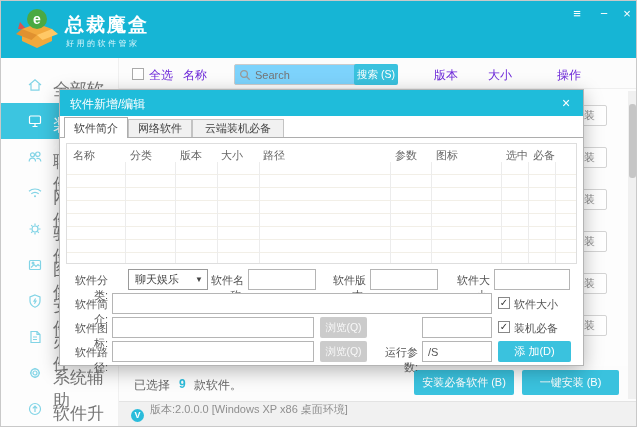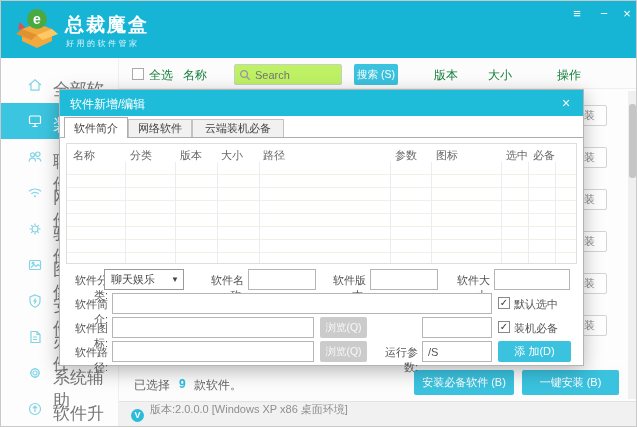--- a/index.html
+++ b/index.html
@@ -19,22 +19,22 @@
   .side-item { position:absolute; left:0; width:118px; height:36px; color:#777; cursor:pointer; }
   .side-item .sicon { position:absolute; left:26px; top:10px; width:16px; height:16px; color:#82d4e6; }
   .side-item .slabel { position:absolute; left:52px; top:11px; font-size:17px; }
   .side-item.selected { background:#3cc5e0; color:#fff; }
   .side-item.selected .sicon { color:#fff; }
   svg { display:block; }
 
   
   .chk { background:#fff; border:1px solid #aaa; width:12px; height:12px; }
   .chk.checked { border:1px solid #888; color:#333; font-size:10px; line-height:10px; text-align:center; }
-  .collbl { font-size:12px; color:#15803d; }
-  .searchbox { width:108px; height:21px; background:#bef264; border:1px solid #ccc; border-radius:2px; }
+  .collbl { font-size:12px; color:#6d28d9; }
+  .searchbox { width:124px; height:21px; background:#7dd3fc; border:1px solid #ccc; border-radius:2px; }
   .searchbox input { position:absolute; left:20px; top:1px; width:90px; height:17px; border:none; outline:none;
                      font-size:11px; color:#555; background:transparent; font-family:inherit; }
   .btn-cyan { background:#3ac2de; color:#fff; border:none; border-radius:2px; font-size:10.5px;
               text-align:center; cursor:pointer; font-family:inherit; }
   .btn-gray { background:#cbcbcb; color:#f8f8f8; border:none; border-radius:2px; font-size:10.5px;
               text-align:center; cursor:pointer; font-family:inherit; }
   .mini-install { background:#fff; border:1px solid #d4d4d4; border-radius:2px; color:#888; font-size:11px;
                   width:46px; height:21px; text-align:center; line-height:19px; cursor:pointer; }
 
   
@@ -265,35 +265,35 @@
       <div class="vline" style="left:150px"></div>
       <div class="vline" style="left:192px"></div>
       <div class="vline" style="left:323px"></div>
       <div class="vline" style="left:364px"></div>
       <div class="vline" style="left:434px"></div>
       <div class="vline" style="left:461px"></div>
       <div class="vline" style="left:488px"></div>
     </div>
 
     <span class="flabel" style="left:2px;top:183px">软件分类:</span>
-    <div class="fselect" style="left:44px;top:179px;width:80px">
+    <div class="fselect" style="left:68px;top:179px;width:80px">
       <span>聊天娱乐</span>
       <span class="arrow">▼</span>
     </div>
     <span class="flabel" style="left:138px;top:183px">软件名称:</span>
     <input class="inp" style="left: 188px; top: 179px; width: 68px;">
     <span class="flabel" style="left:260px;top:183px">软件版本:</span>
     <input class="inp" style="left: 310px; top: 179px; width: 68px;">
     <span class="flabel" style="left:384px;top:183px">软件大小:</span>
     <input class="inp" style="left: 434px; top: 179px; width: 76px;">
 
     <span class="flabel" style="left:2px;top:207px">软件简介:</span>
     <input class="inp" style="left: 52px; top: 203px; width: 380px;">
     <div class="chk checked abs" style="left:438px;top:207px">✓</div>
-    <span class="fchk-label" style="left:454px;top:207px">默认选中</span>
+    <span class="fchk-label" style="left:454px;top:207px">软件大小</span>
 
     <span class="flabel" style="left:2px;top:231px">软件图标:</span>
     <input class="inp" style="left: 52px; top: 227px; width: 202px;">
     <button class="btn-gray abs" style="left:260px;top:227px;width:47px;height:21px">浏览(Q)</button>
     <input class="inp" style="left: 362px; top: 227px; width: 70px;">
     <div class="chk checked abs" style="left:438px;top:231px">✓</div>
     <span class="fchk-label" style="left:454px;top:231px">装机必备</span>
 
     <span class="flabel" style="left:2px;top:255px">软件路径:</span>
     <input class="inp" style="left: 52px; top: 251px; width: 202px;">

